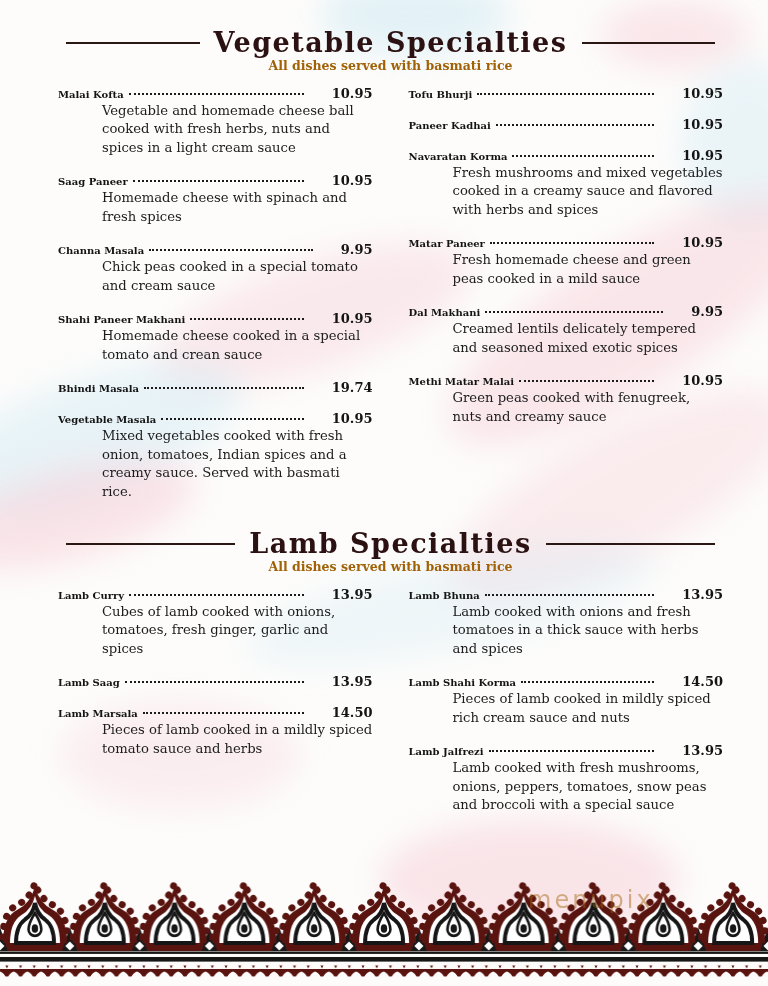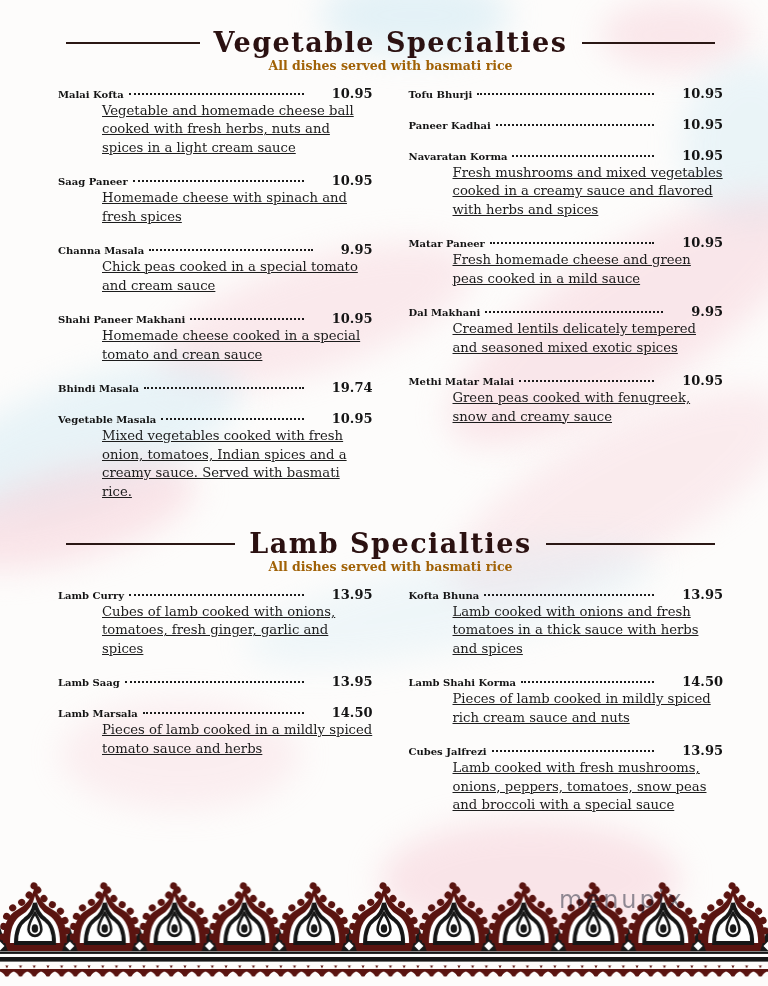--- a/index.html
+++ b/index.html
@@ -49,29 +49,29 @@
   .item { margin-bottom:16px; }
   .item-line { display:flex; align-items:baseline; }
   .item-name { font-weight:bold; font-size:10px; white-space:nowrap; color:#141414; }
   .leader {
     flex:1; border-bottom:2.5px dotted #1b1b1b;
     margin:0 4px 0 5px; position:relative; top:-3px; min-width:14px;
   }
   .item-price { font-weight:bold; font-size:13px; color:#141414;margin-left:24px; }
   .item-desc {
     padding-left:44px; font-size:13.2px; line-height:1.4;
-    margin-top:1px; color:#1c1c1c;text-decoration:underline;
+    margin-top:1px; color:#1c1c1c;
   }
   .lamb-section { margin-top:12px; }
 
   
   .watermark {
-    position:absolute; z-index:3; left:559px; top:886px;
+    position:absolute; z-index:3; left:528px; top:886px;
     font-family:"DejaVu Sans", sans-serif;
-    font-size:24px; letter-spacing:3px; color:#0f172a; opacity:.45;
+    font-size:24px; letter-spacing:3px; color:#a16207; opacity:.45;
   }
 
   
   .border-wrap { position:absolute; z-index:2; left:0; bottom:9px; width:768px; height:96px; }
 </style>
 </head>
 <body>
 
 <div class="menu-page">
 
@@ -200,21 +200,21 @@
             </div>
             <div class="item-desc">Creamed lentils delicately tempered and seasoned mixed exotic spices</div>
           </div>
 
           <div class="item">
             <div class="item-line">
               <span class="item-name">Methi Matar Malai</span>
               <span class="leader"></span>
               <span class="item-price">10.95</span>
             </div>
-            <div class="item-desc">Green peas cooked with fenugreek, snow and creamy sauce</div>
+            <div class="item-desc">Green peas cooked with fenugreek, nuts and creamy sauce</div>
           </div>
 
         </div>
       </div>
     </div>
 
     <div class="section lamb-section">
       <div class="section-header">
         <div class="rule"></div>
         <div class="section-title">Lamb Specialties</div>
@@ -249,39 +249,39 @@
               <span class="item-price">14.50</span>
             </div>
             <div class="item-desc">Pieces of lamb cooked in a mildly spiced tomato sauce and herbs</div>
           </div>
 
         </div>
         <div class="col">
 
           <div class="item">
             <div class="item-line">
-              <span class="item-name">Kofta Bhuna</span>
+              <span class="item-name">Lamb Bhuna</span>
               <span class="leader"></span>
               <span class="item-price">13.95</span>
             </div>
             <div class="item-desc">Lamb cooked with onions and fresh tomatoes in a thick sauce with herbs and spices</div>
           </div>
 
           <div class="item">
             <div class="item-line">
               <span class="item-name">Lamb Shahi Korma</span>
               <span class="leader"></span>
               <span class="item-price">14.50</span>
             </div>
             <div class="item-desc">Pieces of lamb cooked in mildly spiced rich cream sauce and nuts</div>
           </div>
 
           <div class="item">
             <div class="item-line">
-              <span class="item-name">Cubes Jalfrezi</span>
+              <span class="item-name">Lamb Jalfrezi</span>
               <span class="leader"></span>
               <span class="item-price">13.95</span>
             </div>
             <div class="item-desc">Lamb cooked with fresh mushrooms, onions, peppers, tomatoes, snow peas and broccoli with a special sauce</div>
           </div>
 
         </div>
       </div>
     </div>
 

